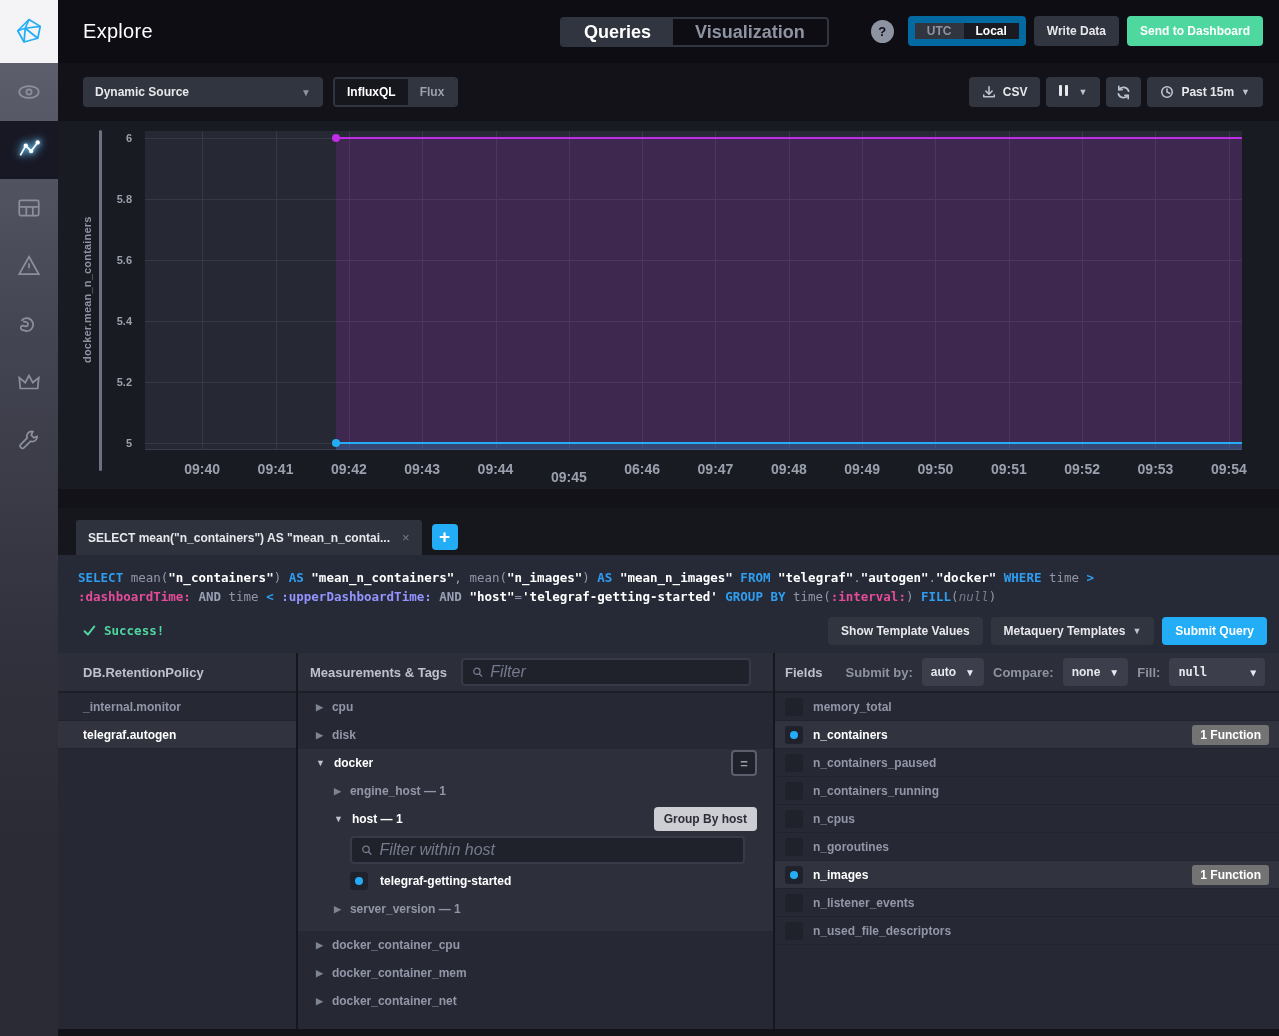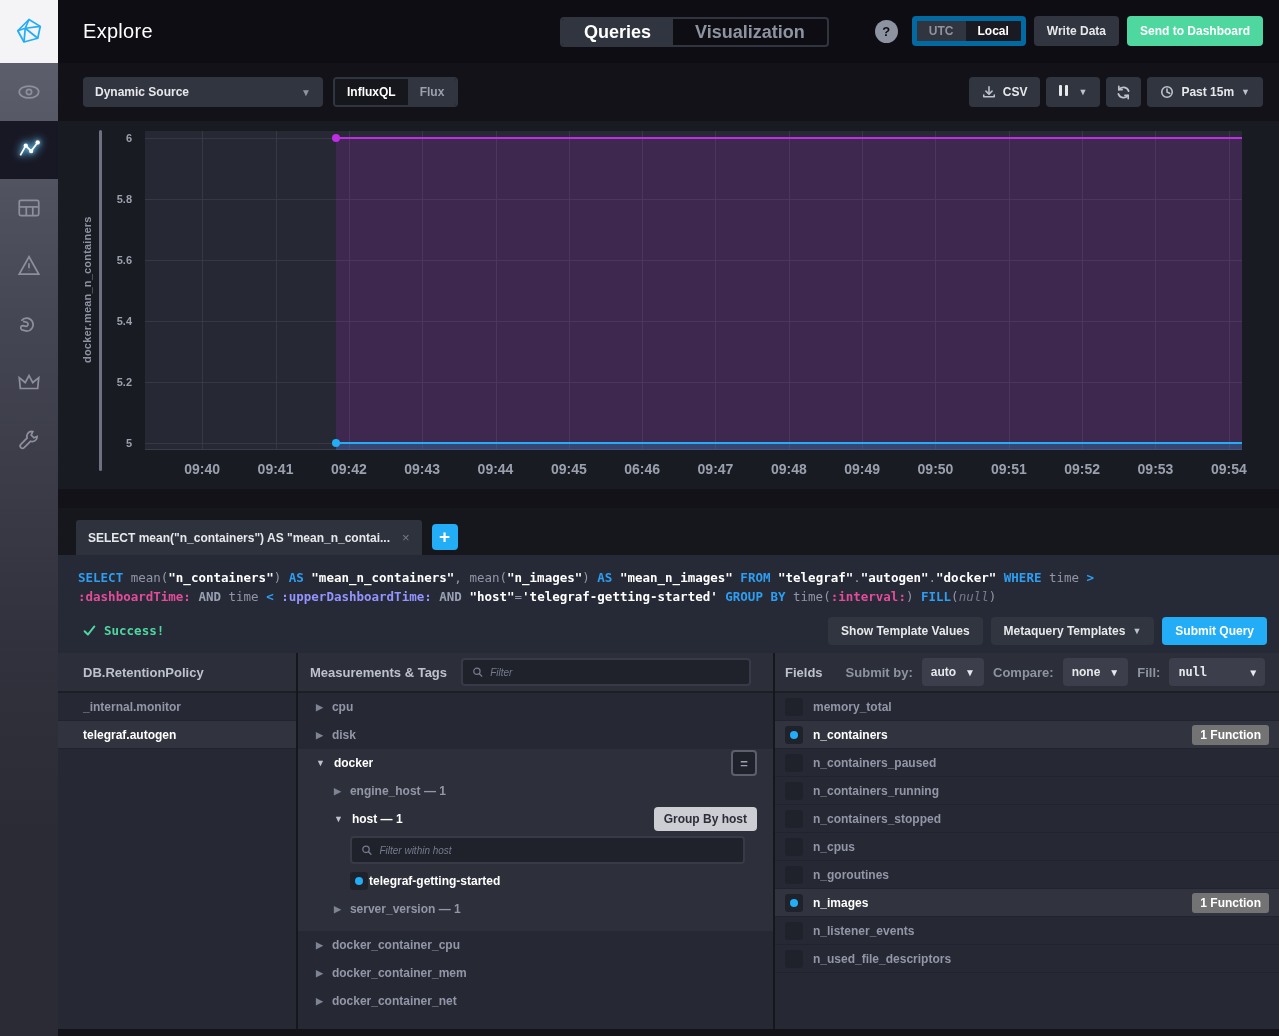--- a/index.html
+++ b/index.html
@@ -10,21 +10,21 @@
 
   
   .topnav { position:absolute; top:0; left:0; right:0; height:63px; background:#0e0d14; display:flex; align-items:center; }
   .logo-block { width:58px; height:63px; background:#f4f4f6; display:flex; align-items:center; justify-content:center; flex-shrink:0; }
   .page-title { color:#ffffff; font-size:20px; font-weight:400; margin-left:25px; letter-spacing:.3px; }
   .center-toggle { position:absolute; left:560px; top:17px; display:flex; border:2px solid #31353f; border-radius:4px; overflow:hidden; height:30px; }
   .center-toggle .seg { padding:0 22px; font-size:18px; font-weight:700; color:#8e93a1; display:flex; align-items:center; cursor:pointer; }
   .center-toggle .seg.active { background:#31353f; color:#ffffff; }
   .topnav-right { position:absolute; right:16px; top:16px; display:flex; align-items:center; gap:8px; }
   .help-circle { width:23px; height:23px; border-radius:50%; background:#8e93a1; color:#0e0d14; font-weight:700; font-size:13px; display:flex; align-items:center; justify-content:center; margin-right:6px; }
-  .tz-toggle { display:flex; border:5px solid #0369a1; border-radius:4px; overflow:hidden; height:30px; }
+  .tz-toggle { display:flex; border:7px solid #0369a1; border-radius:4px; overflow:hidden; height:30px; }
   .tz-toggle .seg { padding:0 12px; font-size:12px; font-weight:700; display:flex; align-items:center; color:#8e93a1; background:#31353f; }
   .tz-toggle .seg.right { background:#1a1a22; color:#ffffff; }
   .btn { border:none; border-radius:4px; height:30px; padding:0 13px; font-family:"Liberation Sans",sans-serif; font-size:12px; font-weight:700; color:#e7e8eb; background:#31353f; display:flex; align-items:center; gap:7px; cursor:pointer; }
   .btn.green { background:#4ed8a0; color:#ffffff; }
   .btn.blue { background:#22adf6; color:#ffffff; }
 
   
   .sidebar { position:absolute; top:63px; left:0; bottom:0; width:58px; background:linear-gradient(180deg,#5c5e6c 0%,#444552 28%,#32323e 58%,#2b2b35 80%,#2b2b35 100%); }
   .nav-item { height:58px; display:flex; align-items:center; justify-content:center; cursor:pointer; }
   .nav-item svg { stroke:#8d8f9c; fill:none; stroke-width:1.6; }
@@ -86,42 +86,42 @@
   
   .builder { display:flex; height:376px; }
   .col { background:#262933; height:100%; overflow:hidden; }
   .col.db { width:238px; }
   .col.meas { width:479px; border-left:2px solid #16161d; border-right:2px solid #16161d; }
   .col.fields { flex:1; }
   .col-header { height:40px; background:#2c2f39; display:flex; align-items:center; padding:0 12px 0 25px; color:#bec2cc; font-size:13px; font-weight:700; border-bottom:2px solid #1d1f27; }
   .col.meas .col-header { padding-left:12px; gap:14px; }
   .col.fields .col-header { padding-left:10px; gap:9px; }
   .filter-input { flex:1; margin-right:10px; height:28px; background:#1f222b; border:2px solid #383b47; border-radius:4px; display:flex; align-items:center; padding:0 9px; gap:7px; }
-  .filter-input input { background:transparent; border:none; outline:none; color:#bec2cc; font-style:italic; font-size:10px; font-family:"Liberation Sans",sans-serif; width:100%; }
+  .filter-input input { background:transparent; border:none; outline:none; color:#bec2cc; font-style:italic; font-size:16px; font-family:"Liberation Sans",sans-serif; width:100%; }
   .filter-input input::placeholder { color:#757a8d; }
   .hdr-label { color:#8e93a1; font-weight:700; font-size:13px; }
   .dd.mini { height:28px; padding:0 9px; background:#3c3f4b; font-size:12px; }
   .dd.mini .caret { padding-left:9px; color:#e7e8eb; }
   .dd.mono { font-family:"DejaVu Sans Mono","Liberation Mono",monospace; width:96px; }
 
   .list-row { height:28px; display:flex; align-items:center; padding:0 10px 0 25px; color:#9296a8; font-size:12px; font-weight:700; border-bottom:1px solid #212430; cursor:pointer; }
   .list-row.selected { background:#31343e; color:#ffffff; }
   .tree-row { height:28px; display:flex; align-items:center; padding:0 16px 0 18px; color:#9296a8; font-size:12px; font-weight:700; cursor:pointer; }
   .tree-row .caret-exp { font-size:9px; margin-right:9px; color:#7d8494; }
   .tree-row.open { color:#ffffff; }
   .tree-row.open .caret-exp { color:#bec2cc; }
   .docker-block { background:#2d303a; padding-bottom:8px; }
   .eq-btn { margin-left:auto; width:26px; height:26px; background:#1f222b; border:2px solid #5c5f6c; border-radius:4px; color:#9aa0ad; font-size:13px; font-weight:700; display:flex; align-items:center; justify-content:center; cursor:pointer; }
   .child-row { height:28px; display:flex; align-items:center; padding:0 16px 0 36px; color:#9296a8; font-size:12px; font-weight:700; cursor:pointer; }
   .child-row.open { color:#ffffff; }
   .child-row .caret-exp { font-size:9px; margin-right:9px; color:#7d8494; }
   .child-row.open .caret-exp { color:#bec2cc; }
   .groupby-btn { margin-left:auto; height:24px; padding:0 10px; border-radius:4px; background:#cdced4; color:#2b2d37; font-size:12px; font-weight:700; display:flex; align-items:center; cursor:pointer; }
   .tag-filter-wrap { padding:3px 28px 3px 52px; }
-  .value-row { height:28px; display:flex; align-items:center; padding:0 16px 0 52px; color:#ffffff; font-size:12px; font-weight:700; cursor:pointer; gap:1px; }
+  .value-row { height:28px; display:flex; align-items:center; padding:0 16px 0 52px; color:#ffffff; font-size:12px; font-weight:700; cursor:pointer; gap:12px; }
   .checkbox { width:18px; height:18px; border-radius:3px; background:#1f222b; display:flex; align-items:center; justify-content:center; flex-shrink:0; }
   .checkbox .dot { width:8px; height:8px; border-radius:50%; background:#22adf6; }
   .field-row { height:28px; display:flex; align-items:center; gap:10px; padding:0 10px; color:#9296a8; font-size:12px; font-weight:700; border-bottom:1px solid #212430; cursor:pointer; }
   .field-row.selected { background:#31343e; color:#ffffff; }
   .badge { margin-left:auto; background:#737373; color:#ffffff; border-radius:3px; padding:3px 8px; font-size:12px; font-weight:700; }
 </style>
 </head>
 <body>
 
 <div class="app">
@@ -287,21 +287,21 @@
           <div class="series-dot" style="left: 17.3797%; top: 2.20096%; background: rgb(191, 46, 228);"></div>
           <div class="series-line" style="left: 17.3797%; right: 0%; top: calc(97.8947% - 1px); background: rgb(34, 173, 246);"></div>
           <div class="series-dot" style="left: 17.3797%; top: 97.8947%; background: rgb(34, 173, 246);"></div>
         </div>
       <div class="xticks">
           <div class="xtick" style="left: 5.2139%;">09:40</div>
           <div class="xtick" style="left: 11.8984%;">09:41</div>
           <div class="xtick" style="left: 18.5829%;">09:42</div>
           <div class="xtick" style="left: 25.2674%;">09:43</div>
           <div class="xtick" style="left: 31.9519%;">09:44</div>
-          <div class="xtick" style="left: 38.6364%;">09:45</div>
+          <div class="xtick" style="left: 38.6364%; margin-top: 8px;">09:45</div>
           <div class="xtick" style="left: 45.3209%;">06:46</div>
           <div class="xtick" style="left: 52.0053%;">09:47</div>
           <div class="xtick" style="left: 58.6898%;">09:48</div>
           <div class="xtick" style="left: 65.3743%;">09:49</div>
           <div class="xtick" style="left: 72.0588%;">09:50</div>
           <div class="xtick" style="left: 78.7433%;">09:51</div>
           <div class="xtick" style="left: 85.4278%;">09:52</div>
           <div class="xtick" style="left: 92.1123%;">09:53</div>
           <div class="xtick" style="left: 98.7968%;">09:54</div>
         </div>
@@ -448,24 +448,20 @@
             <div class="field-row">
               <span class="checkbox"></span>
               <span>n_containers_paused</span>
             </div>
             <div class="field-row">
               <span class="checkbox"></span>
               <span>n_containers_running</span>
             </div>
             <div class="field-row">
               <span class="checkbox"></span>
-              <span>n_containers_stopped</span>
-            </div>
-            <div class="field-row">
-              <span class="checkbox"></span>
               <span>n_cpus</span>
             </div>
             <div class="field-row">
               <span class="checkbox"></span>
               <span>n_goroutines</span>
             </div>
             <div class="field-row selected">
               <span class="checkbox">
                 <span class="dot"></span>
               </span>

